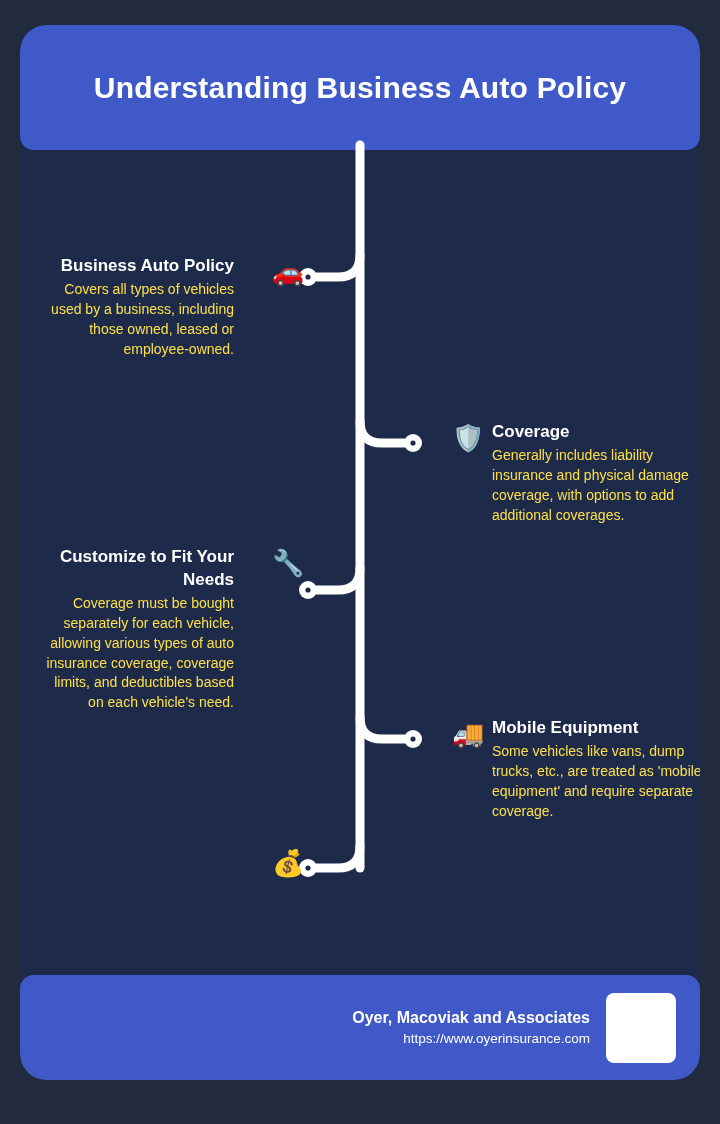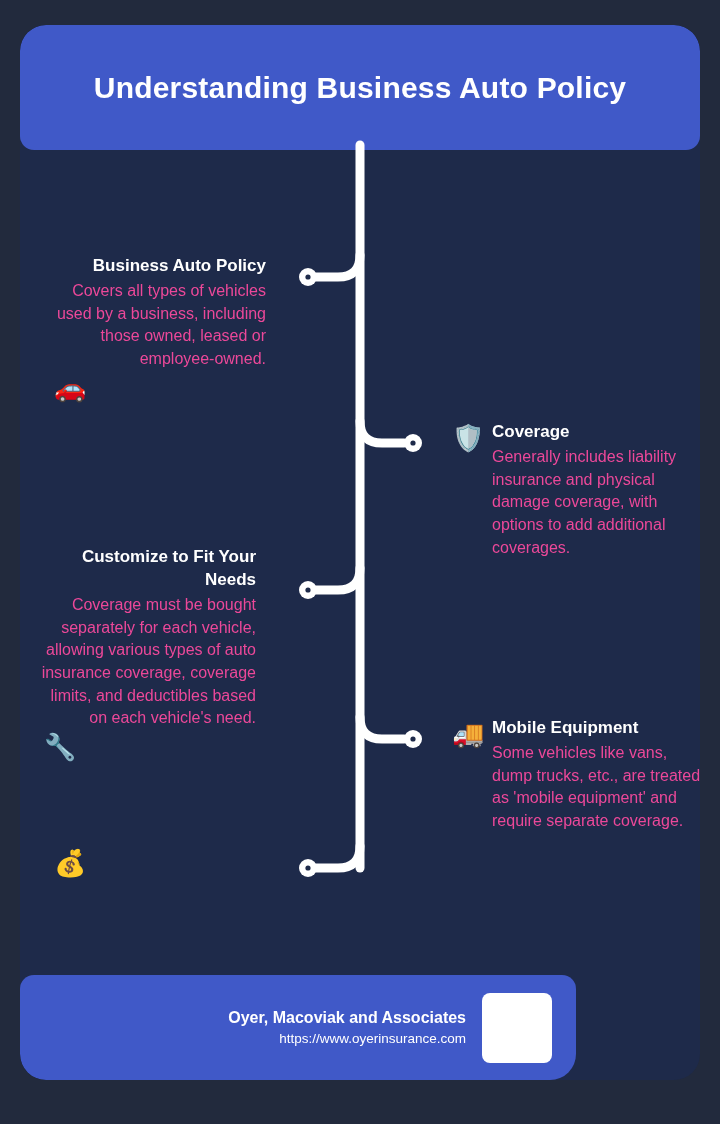--- a/index.html
+++ b/index.html
@@ -56,37 +56,37 @@
     height: 1055px;
     pointer-events: none;
   }
 
   
   .block {
     position: absolute;
     display: flex;
     align-items: flex-start;
   }
-  .block.left  { flex-direction: column; justify-content: flex-end; }
+  .block.left  { flex-direction: row; justify-content: flex-end; gap: 32px; }
   .block.right { flex-direction: row; justify-content: flex-start; }
 
   .block-text { width: 218px; }
   .block.left  .block-text { text-align: right; }
   .block.right .block-text { text-align: left; }
 
   .block-title {
     color: #ffffff;
     font-size: 17px;
     font-weight: bold;
     line-height: 1.35;
     margin-bottom: 2px;
   }
   .block-body {
-    color: #ec4899;
-    font-size: 16px;
+    color: #fde047;
+    font-size: 14px;
     line-height: 1.42;
   }
 
   .block-icon {
     font-size: 26px;
     line-height: 1;
     width: 34px;
     text-align: center;
     flex: 0 0 34px;
   }
@@ -98,21 +98,21 @@
   #block-1 { left: 432px; top: 396px; width: 252px; }
   #block-2 { left: 18px;  top: 521px; width: 268px; }
   #block-3 { left: 432px; top: 692px; width: 252px; }
   #block-4 { left: 28px;  top: 821px; width: 258px; }
 
   
   .footer {
     position: absolute;
     left: 0;
     bottom: 0;
-    width: 556px;
+    width: 680px;
     height: 105px;
     background: #4059c8;
     border-radius: 14px 14px 26px 26px;
     display: flex;
     align-items: center;
     justify-content: flex-end;
     padding-right: 24px;
   }
   .footer-text { text-align: right; margin-right: 16px; }
   .footer-company {

